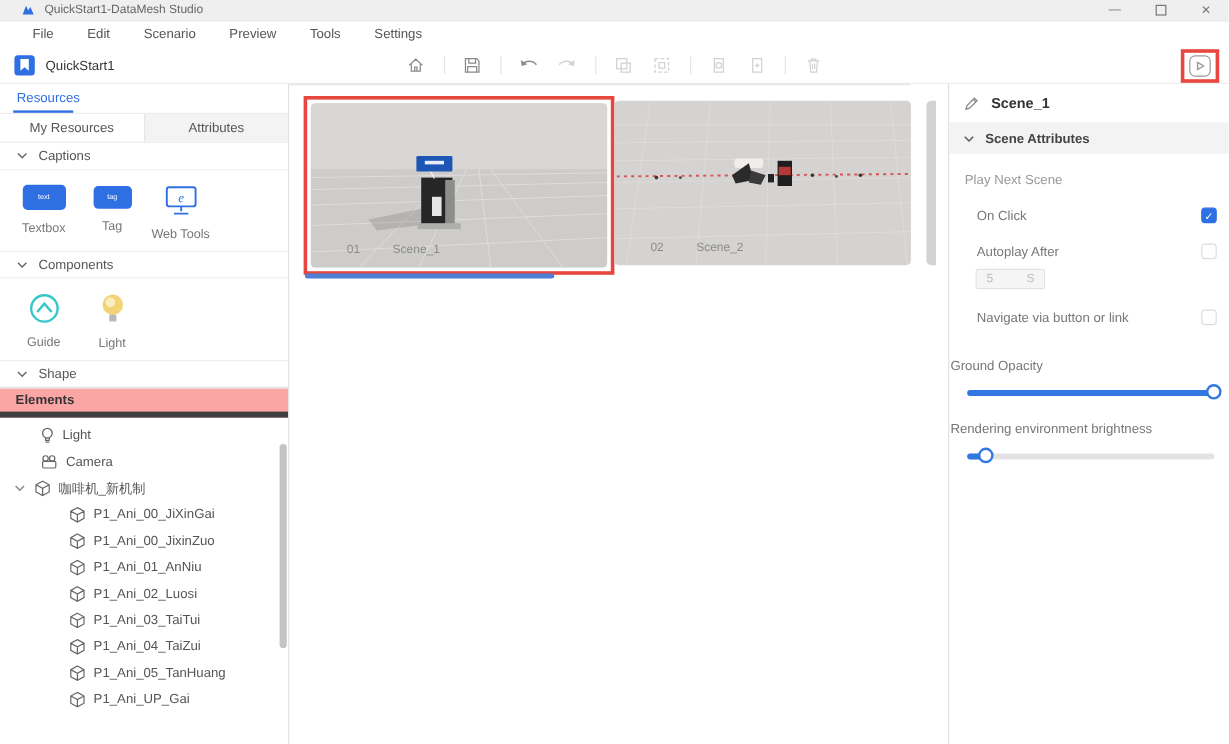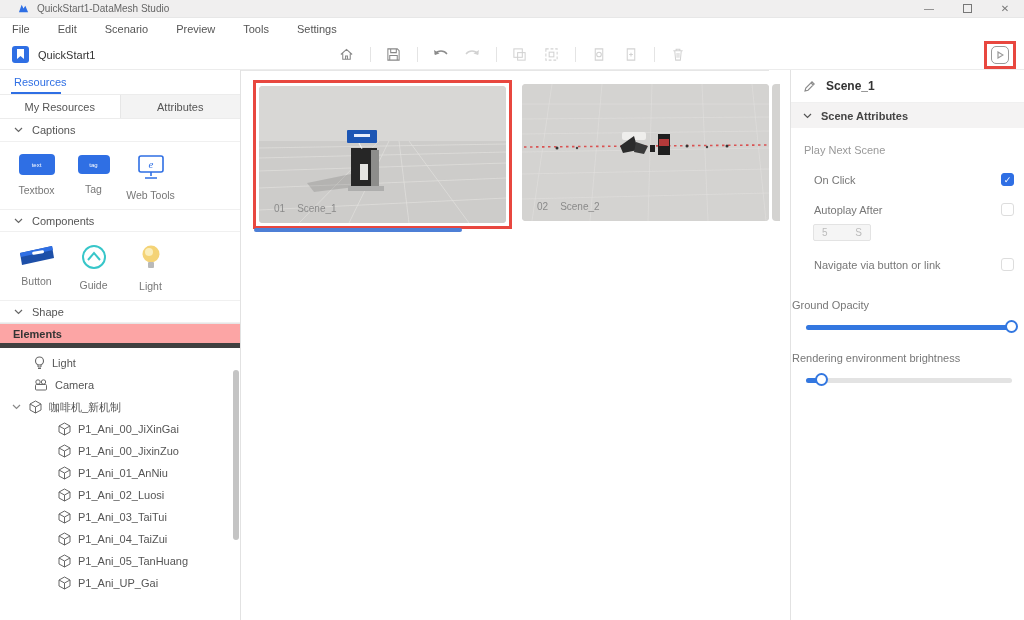--- a/index.html
+++ b/index.html
@@ -6,21 +6,21 @@
   html,body { width:1024px; height:620px; overflow:hidden; background:#fff;
     font-family:"Liberation Sans", sans-serif; color:#555; font-size:11px; }
   .titlebar { height:18px; background:#f0efef; display:flex; align-items:center;
     padding-left:18px; border-bottom:1px solid #e7e7e7;text-align:right; }
   .titlebar .app-logo { width:11px; height:11px; margin-right:8px; }
   .titlebar .title { font-size:10px; color:#666; }
   .win-controls { margin-left:auto; display:flex; height:100%; }
   .win-btn { width:38px; display:flex; align-items:center; justify-content:center;
     color:#777; font-size:10px; }
   .menubar { height:22px; background:#fff; display:flex; align-items:center;
-    padding-left:0; gap:4px; }
+    padding-left:15px; gap:4px; }
   .menu-item { padding:3px 12px; font-size:11px; color:#555; cursor:default; }
   .toolbar { height:30px; background:#fff; border-bottom:1px solid #ececec;
     display:flex; align-items:center; position:relative; }
   .tb-left { position:absolute; left:12px; display:flex; align-items:center; gap:9px; }
   .proj-icon { width:17px; height:17px; background:#2f6fe4; border-radius:3px;
     display:flex; align-items:center; justify-content:center; }
   .proj-name { font-size:11px; color:#333; }
   .tb-center { margin:0 auto; display:flex; align-items:center; gap:14px; }
   .tb-ico { width:18px; height:18px; display:flex; align-items:center; justify-content:center; }
   .tb-sep { width:1px; height:15px; background:#e4e4e4; }
@@ -70,23 +70,23 @@
   .gz-corner { position:absolute; width:15px; height:15px; display:flex;
     align-items:center; justify-content:center; opacity:.75; }
   .list-btn { position:absolute; left:514px; top:350px; width:31px; height:32px;
     background:rgba(90,90,90,.55); border-radius:5px; display:flex; align-items:center;
     justify-content:center; }
   .thumbs { height:162px; background:#fff; border-top:1px solid #e6e6e6;
     position:relative; display:flex; padding:9px 0 0 12px; }
   .thumb-red-frame { border:3px solid #e8473f; padding:3px; height:149px; }
   .thumb { width:247px; height:137px; background:#d4d3d1; border-radius:4px;
     position:relative; overflow:hidden; }
-  .thumb.second { margin-left:10px; margin-top:4px; }
-  .thumb-label { position:absolute; left:15px; bottom:9px; font-size:10px; color:#8a8a8a;
-    display:flex; gap:12px; }
+  .thumb.second { margin-top:4px; }
+  .thumb-label { position:absolute; left:30px; bottom:9px; font-size:10px; color:#8a8a8a;
+    display:flex; gap:27px; }
   .thumb-strip { position:absolute; left:531px; top:13px; width:8px; height:137px;
     background:#d4d3d1; border-radius:4px 0 0 4px; }
   .h-scroll { position:absolute; left:13px; bottom:0; width:208px; height:4px;
     background:#4d7fd6; border-radius:2px; }
   
   .inspector { width:234px; border-left:1px solid #e2e2e2; background:#fff; flex:none; }
   .insp-title { height:33px; display:flex; align-items:center; gap:10px; padding-left:12px;
     border-bottom:1px solid #f0f0f0; }
   .insp-title .name { font-size:12px; font-weight:bold; color:#333; }
   .insp-sec { height:25px; background:#f4f3f3; display:flex; align-items:center; gap:9px;
@@ -249,28 +249,20 @@
     </div>
 
     <div class="sec-head topline">
       <svg class="chev" width="9" height="6" viewBox="0 0 9 6">
           <polyline points="1,1 4.5,4.5 8,1" fill="none" stroke="#666" stroke-width="1.2"></polyline>
         </svg>
       <span>Components</span>
     </div>
     <div class="item-grid">
       <div class="grid-item">
-        <svg width="40" height="22" viewBox="0 0 40 22">
-          <polygon points="3,9 35,2 37,14 5,21" fill="#1d4fa8"></polygon>
-          <polygon points="3,9 35,2 36,6 4,13" fill="#2f6fe4"></polygon>
-          <rect x="15" y="7" width="12" height="3" rx="1.5" fill="#fff" transform="rotate(-10 21 8)"></rect>
-        </svg>
-        <span class="gi-label">Button</span>
-      </div>
-      <div class="grid-item">
         <svg width="26" height="26" viewBox="0 0 26 26">
           <circle cx="13" cy="13" r="11" fill="none" stroke="#37c6c9" stroke-width="2"></circle>
           <polyline points="7,16 13,9 19,16" fill="none" stroke="#37c6c9" stroke-width="2"></polyline>
         </svg>
         <span class="gi-label">Guide</span>
       </div>
       <div class="grid-item">
         <svg width="22" height="27" viewBox="0 0 22 27">
           <circle cx="11" cy="10" r="8.5" fill="#f4d376"></circle>
           <circle cx="9" cy="8" r="4" fill="#faeebc"></circle>

